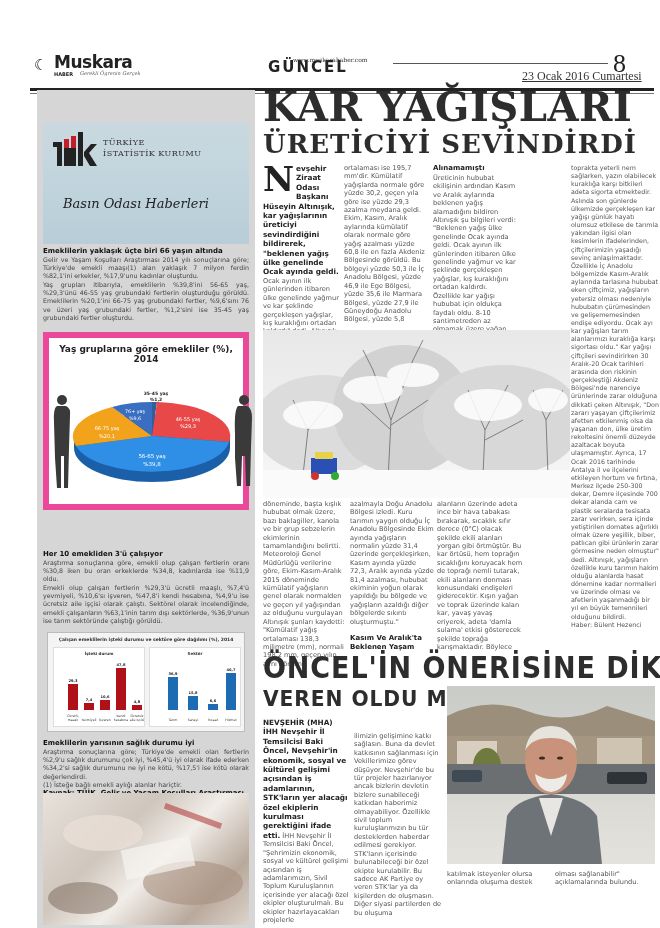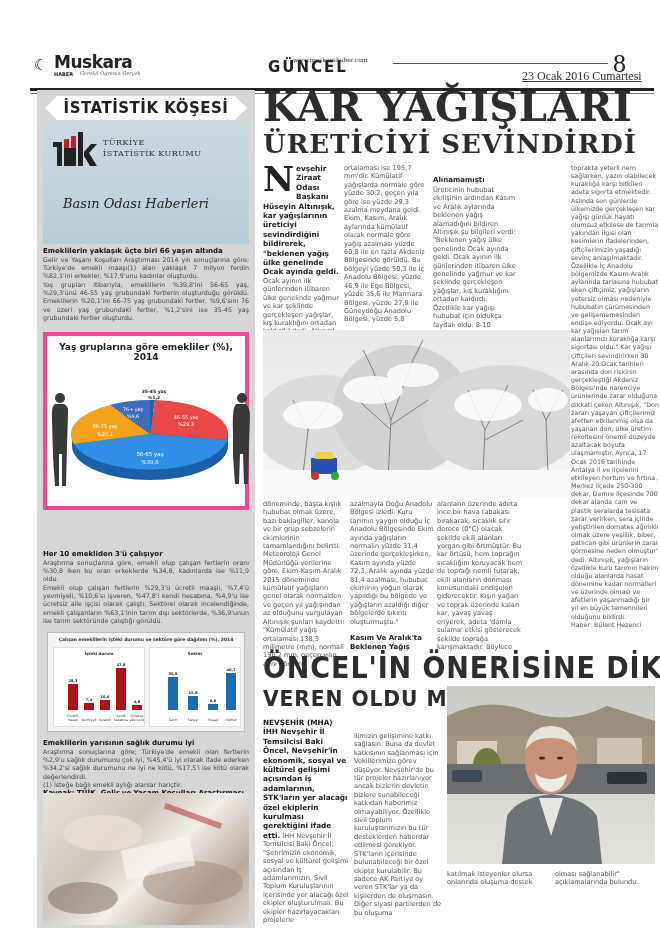--- a/index.html
+++ b/index.html
@@ -30,21 +30,21 @@
   .tuik-box { position: absolute; left: 6px; top: 32px; width: 206px; height: 122px; background: linear-gradient(180deg, #cad9e0 0%, #bfd3dc 60%, #b7cdd7 100%); }
   .tuik-logo { position: absolute; left: 10px; top: 10px; width: 44px; height: 34px; }
   .tuik-text { position: absolute; left: 60px; top: 15px; font-size: 8px; color: #333; font-family: "DejaVu Serif", serif; line-height: 11px; letter-spacing: 0.5px; }
   .tuik-sub { position: absolute; left: 20px; top: 74px; font-size: 13px; color: #222; font-family: "DejaVu Serif", serif; font-style: italic; }
 
   .sb-text { position: absolute; left: 6px; width: 206px; font-size: 6.3px; line-height: 8.3px; color: #444; text-align: justify; }
   .sb-text h4 { font-size: 7px; color: #111; font-weight: bold; margin-bottom: 0.5px; }
   .sb-text p { margin: 0; }
   .sb-text .source { color: #111; font-weight: bold; font-size: 7px; line-height: 9px; text-align: left; }
 
-  .pie-box { position: absolute; left: 6px; top: 242px; width: 206px; height: 178px; background: #fff; border: 4px solid #ec4899; }
+  .pie-box { position: absolute; left: 6px; top: 242px; width: 206px; height: 178px; background: #fff; border: 6px solid #ec4899; }
   .pie-title { position: absolute; left: 0; top: 6px; width: 100%; text-align: center; font-size: 9px; font-weight: bold; color: #222; }
 
   .bar-box { position: absolute; left: 10px; top: 542px; width: 198px; height: 100px; background: #f4f4f4; border: 1px solid #bbb; }
   .bar-title { position: absolute; left: 0; top: 4px; width: 100%; text-align: center; font-size: 4.5px; font-weight: bold; color: #333; }
   .bar-panel { position: absolute; top: 14px; width: 92px; height: 80px; background: #fff; border: 1px solid #ddd; }
   .bar-panel-title { position: absolute; left: 0; top: 3px; width: 100%; text-align: center; font-size: 4px; color: #333; font-weight: bold; }
   .bar { position: absolute; bottom: 16px; width: 10px; }
   .bar-val { position: absolute; font-size: 3.6px; color: #222; font-weight: bold; text-align: center; width: 16px; }
   .bar-cat { position: absolute; bottom: 4px; font-size: 3.2px; color: #333; text-align: center; width: 18px; line-height: 4px; }
 
@@ -84,23 +84,20 @@
     <span class="section-name">GÜNCEL</span>
     <span class="site-url">www.muskarahaber.com</span>
     <div class="head-rule"></div>
     <span class="issue-date">23 Ocak 2016 Cumartesi</span>
     <span class="page-number">8</span>
     <div class="rule-thick"></div>
     <div class="rule-thin"></div>
   </div>
 
   <div class="sidebar">
-    <div class="banner">
-      <span>İSTATİSTİK KÖŞESİ</span>
-    </div>
 
     <div class="tuik-box">
       <svg class="tuik-logo" viewBox="0 0 44 34">
         <rect x="0" y="10" width="9" height="5" fill="#222"></rect>
         <rect x="4" y="10" width="5" height="24" fill="#222"></rect>
         <rect x="11" y="7" width="5" height="27" fill="#c41e2a"></rect>
         <rect x="18" y="4" width="5" height="30" fill="#c41e2a"></rect>
         <rect x="11" y="16" width="12" height="18" fill="#222"></rect>
         <rect x="25" y="0" width="5" height="34" fill="#222"></rect>
         <polygon points="31,20 38,12 44,12 36,21 44,34 37,34 31,24" fill="#222"></polygon>
@@ -226,21 +223,21 @@
   <div class="col" style="left:233px;top:124px;width:76px;">
     <span class="dropcap">N</span>
     <span class="lead-bold">evşehir Ziraat Odası Başkanı Hüseyin Altınışık, kar yağışlarının üreticiyi sevindirdiğini bildirerek, "beklenen yağış ülke genelinde Ocak ayında geldi.</span><span> Ocak ayının ilk günlerinden itibaren ülke genelinde yağmur ve kar şeklinde gerçekleşen yağışlar, kış kuraklığını ortadan kaldırdı" dedi. Altınışık yaptığı açıklamada, Ekim ayında başlayan 2015-2016 yılı tarımsal üretim ve pazarlama</span>
   </div>
 
   <div class="col" style="left:314px;top:124px;width:86px;">
     <p>ortalaması ise 195,7 mm'dir. Kümülatif yağışlarda normale göre yüzde 30,2, geçen yıla göre ise yüzde 29,3 azalma meydana geldi. Ekim, Kasım, Aralık aylarında kümülatif olarak normale göre yağış azalması yüzde 60,8 ile en fazla Akdeniz Bölgesinde görüldü. Bu bölgeyi yüzde 50,3 ile İç Anadolu Bölgesi, yüzde 46,9 ile Ege Bölgesi, yüzde 35,6 ile Marmara Bölgesi, yüzde 27,9 ile Güneydoğu Anadolu Bölgesi, yüzde 5,8</p>
   </div>
 
   <div class="col" style="left:403px;top:124px;width:84px;">
-    <div class="subhead" style="margin-top:12px;">Alınamamıştı</div>
+    <div class="subhead" style="margin-top:0;">Alınamamıştı</div>
     <p>Üreticinin hububat ekilişinin ardından Kasım ve Aralık aylarında beklenen yağış alamadığını bildiren Altınışık şu bilgileri verdi: "Beklenen yağış ülke genelinde Ocak ayında geldi. Ocak ayının ilk günlerinden itibaren ülke genelinde yağmur ve kar şeklinde gerçekleşen yağışlar, kış kuraklığını ortadan kaldırdı. Özellikle kar yağışı hububat için oldukça faydalı oldu. 8-10 santimetreden az olmamak üzere yağan kar ekili</p>
   </div>
 
   <div class="col" style="left:541px;top:124px;width:88px;font-size:6.3px;line-height:8.15px;">
     <p>toprakta yeterli nem sağlarken, yazın olabilecek kuraklığa karşı bitkileri adeta sigorta etmektedir. Aslında son günlerde ülkemizde gerçekleşen kar yağışı günlük hayatı olumsuz etkilese de tarımla yakından ilgisi olan kesimlerin ifadelerinden, çiftçilerimizin yaşadığı sevinç anlaşılmaktadır. Özellikle İç Anadolu bölgemizde Kasım-Aralık aylarında tarlasına hububat eken çiftçimiz, yağışların yetersiz olması nedeniyle hububatın çürümesinden ve gelişememesinden endişe ediyordu. Ocak ayı kar yağışları tarım alanlarımızı kuraklığa karşı sigortası oldu." Kar yağışı çiftçileri sevindirirken 30 Aralık-20 Ocak tarihleri arasında don riskinin gerçekleştiği Akdeniz Bölgesi'nde narenciye ürünlerinde zarar olduğuna dikkati çeken Altınışık, "Don zararı yaşayan çiftçilerimiz afetten etkilenmiş olsa da yaşanan don, ülke üretim rekoltesini önemli düzeyde azaltacak boyuta ulaşmamıştır. Ayrıca, 17 Ocak 2016 tarihinde Antalya il ve ilçelerini etkileyen hortum ve fırtına, Merkez ilçede 250-300 dekar, Demre ilçesinde 700 dekar alanda cam ve plastik seralarda tesisata zarar verirken, sera içinde yetiştirilen domates ağırlıklı olmak üzere yeşillik, biber, patlıcan gibi ürünlerin zarar görmesine neden olmuştur" dedi. Altınışık, yağışların özellikle kuru tarımın hakim olduğu alanlarda hasat dönemine kadar normalleri ve üzerinde olması ve afetlerin yaşanmadığı bir yıl en büyük temennileri olduğunu bildirdi.</p>
     <p>Haber: Bülent Hezenci</p>
   </div>
 
   <div class="snow-photo">
     <svg width="307" height="168" viewBox="0 0 307 168">
@@ -276,21 +273,21 @@
       </g>
     </svg>
   </div>
 
   <div class="col" style="left:233px;top:460px;width:84px;">
     <p>döneminde, başta kışlık hububat olmak üzere, bazı baklagiller, kanola ve bir grup sebzelerin ekimlerinin tamamlandığını belirtti. Meteoroloji Genel Müdürlüğü verilerine göre, Ekim-Kasım-Aralık 2015 döneminde kümülatif yağışların genel olarak normalden ve geçen yıl yağışından az olduğunu vurgulayan Altınışık şunları kaydetti: "Kümülatif yağış ortalaması 138,3 milimetre (mm), normali 198,2 mm, geçen yılın aynı dönem</p>
   </div>
 
   <div class="col" style="left:320px;top:460px;width:84px;">
     <p>azalmayla Doğu Anadolu Bölgesi izledi. Kuru tarımın yaygın olduğu İç Anadolu Bölgesinde Ekim ayında yağışların normalin yüzde 31,4 üzerinde gerçekleşirken, Kasım ayında yüzde 72,3, Aralık ayında yüzde 81,4 azalması, hububat ekiminin yoğun olarak yapıldığı bu bölgede ve yağışların azaldığı diğer bölgelerde sıkıntı oluşturmuştu."</p>
-    <div class="subhead" style="margin-top:8px;">Kasım Ve Aralık'ta Beklenen Yağış</div>
+    <div class="subhead" style="margin-top:8px;">Kasım Ve Aralık'ta Beklenen Yaşam</div>
   </div>
 
   <div class="col" style="left:407px;top:460px;width:86px;">
     <p>alanların üzerinde adeta ince bir hava tabakası bırakarak, sıcaklık sıfır derece (0°C) olacak şekilde ekili alanları yorgan gibi örtmüştür. Bu kar örtüsü, hem toprağın sıcaklığını koruyacak hem de toprağı nemli tutarak, ekili alanların donması konusundaki endişeleri giderecektir. Kışın yağan ve toprak üzerinde kalan kar, yavaş yavaş eriyerek, adeta 'damla sulama' etkisi gösterecek şekilde toprağa karışmaktadır. Böylece</p>
   </div>
 
   <div class="headline2">
     <div class="l1">ÖNCEL'İN ÖNERİSİNE DİKKAT</div>
     <div class="l2">VEREN OLDU MU?</div>
   </div>

